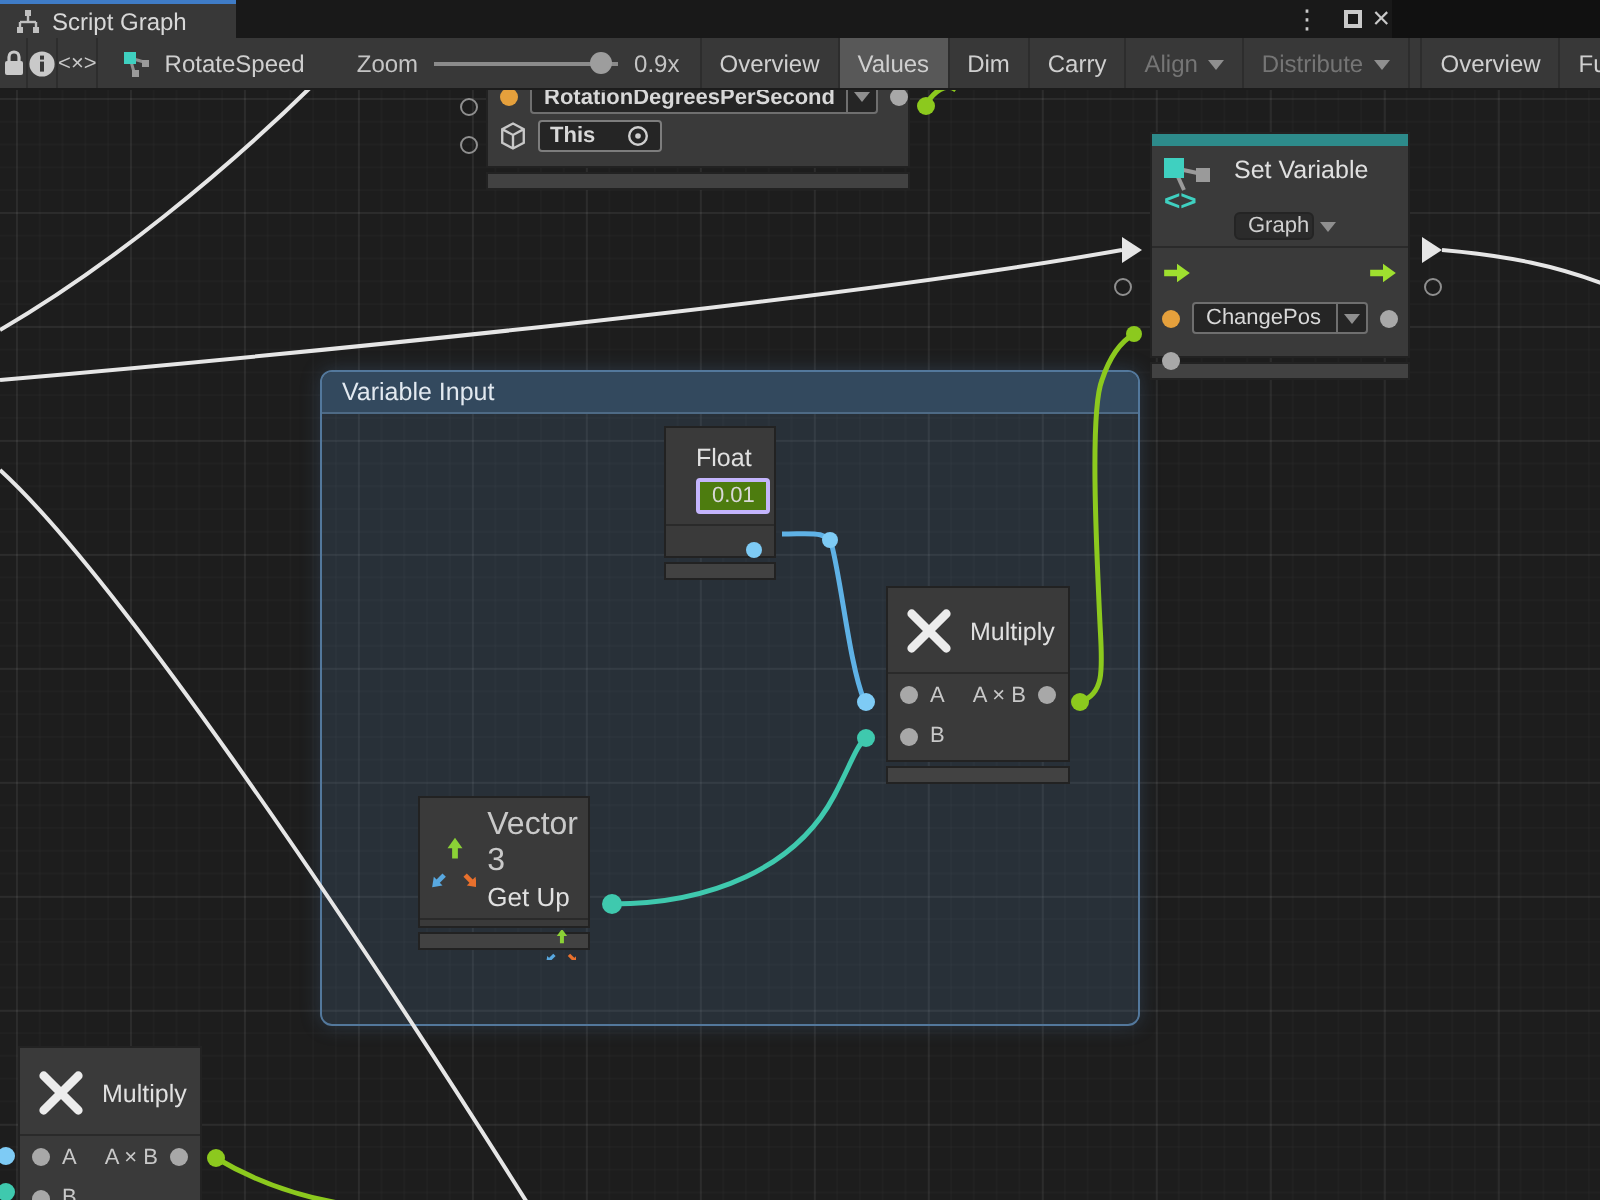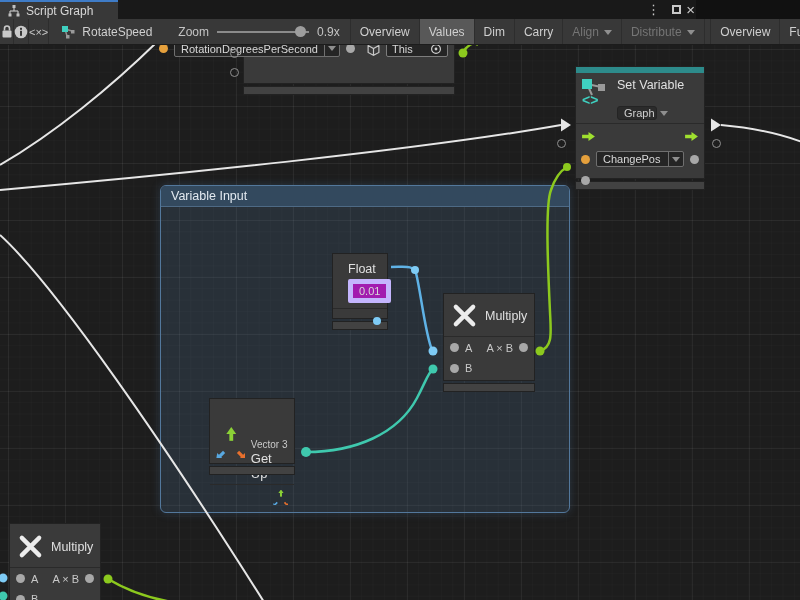--- a/index.html
+++ b/index.html
@@ -83,21 +83,21 @@
   .dd .dd-text { display:flex; align-items:center; padding:0 6px; color:#d8d8d8; font-size:11px; }
   .dd .dd-arrow { display:flex; align-items:center; justify-content:center; width:15px;
                   border-left:1px solid #6f6f6f; }
   .ring { position:absolute; width:9px; height:9px; border-radius:50%;
           border:1.6px solid #8f8f8f; z-index:4; }
   .hdr-title { color:#e0e0e0; font-size:12.5px; }
   .small-btn { background:#2b2b2b; border:1px solid #242424; border-radius:3px; height:14px;
                display:flex; align-items:center; padding:0 6px; color:#cfcfcf; font-size:11px; gap:5px; }
   .divider-h { height:1px; background:#2a2a2a; }
   .floatcircle { width:22px; height:22px; border-radius:50%; background:var(--wire-blue-dot); }
-  .valuebox { background:#a21caf; border:5px solid #c4b5fd; border-radius:2px;
+  .valuebox { background:#4d7c0f; border:2px solid #c4b5fd; border-radius:2px;
               color:#d8d8d8; font-size:11px; padding:1px 6px; }
 </style>
 </head>
 <body>
 
 <div id="stage">
 
   <div class="canvas"></div>
 
   <div class="group">
@@ -131,21 +131,21 @@
     <circle cx="306" cy="452" r="5" fill="#3fc9ae"></circle>
     <circle cx="433" cy="369" r="4.5" fill="#3fc9ae"></circle>
 
     <path d="M 108 579 C 128 591, 148 598, 172 602" fill="none" stroke-width="2.5" stroke="#8cc91e"></path>
     <circle cx="108" cy="579" r="4.5" fill="#8cc91e"></circle>
     <circle cx="3" cy="578" r="4.5" fill="#7ecbf5"></circle>
     <circle cx="3" cy="596" r="4.5" fill="#3fc9ae"></circle>
   </svg>
 
   <div class="node" style="left:243px; top:38px; width:212px;">
-    <div class="node-main" style="height:46px; display:flex; flex-direction:row; justify-content:flex-end; padding-bottom:4px;">
+    <div class="node-main" style="height:46px; display:flex; flex-direction:column; padding-bottom:4px;font-weight:bold;">
       <div class="nrow" style="height:19px;">
         <span class="pdot orange"></span>
         <span class="dd" style="flex:1;">
           <span class="dd-text" style="flex:1;">RotationDegreesPerSecond</span>
           <span class="dd-arrow">
               <span class="caret" style="margin:0;"></span>
             </span>
         </span>
         <span class="pdot"></span>
       </div>
@@ -208,21 +208,21 @@
       </div>
       <div class="nrow" style="height:20px; padding:0 5px;">
         <span class="pdot"></span>
       </div>
     </div>
     <div class="node-footer"></div>
   </div>
   <span class="ring" style="left:557px; top:139px;"></span>
   <span class="ring" style="left:712px; top:139px;"></span>
 
-  <div class="node" style="left:332px; top:213px; width:56px;margin-top:40px;">
+  <div class="node" style="left:332px; top:213px; width:56px;">
     <div class="node-main" style="height:66px;">
       <div style="display:flex; align-items:center; gap:7px; padding:8px 7px 5px 8px;">
         <span class="floatcircle"></span>
         <span style="display:flex; flex-direction:column; gap:3px; align-items:flex-start;">
           <span class="hdr-title">Float</span>
           <span class="valuebox">0.01</span>
         </span>
       </div>
       <div class="divider-h"></div>
       <div class="nrow" style="height:24px;">
@@ -265,21 +265,21 @@
               <g id="arr1">
                 <rect x="-2.5" y="-11" width="5" height="10"></rect>
                 <polygon points="-6.5,-10 6.5,-10 0,-19"></polygon>
               </g>
             </defs>
           <use href="#arr1" transform="translate(17,15) scale(0.85)" fill="#8bd136"></use>
           <use href="#arr1" transform="translate(9.5,26) rotate(-135) scale(0.7)" fill="#58a8e0"></use>
           <use href="#arr1" transform="translate(24,26) rotate(135) scale(0.7)" fill="#e8702d"></use>
         </svg>
         <span style="display:flex; flex-direction:column; gap:1px;">
-          <span style="font-size:10px; color:#c9c9c9;margin-top:35px;">Vector 3</span>
+          <span style="font-size:16px; color:#c9c9c9;">Vector 3</span>
           <span class="hdr-title" style="font-size:13px;">Get Up</span>
         </span>
       </div>
       <div class="divider-h"></div>
       <div class="nrow" style="height:24px;">
         <span class="spacer"></span>
         <svg width="15" height="15" viewBox="0 0 32 32">
           <defs>
               <g id="arr2">
                 <rect x="-2.5" y="-11" width="5" height="10"></rect>

